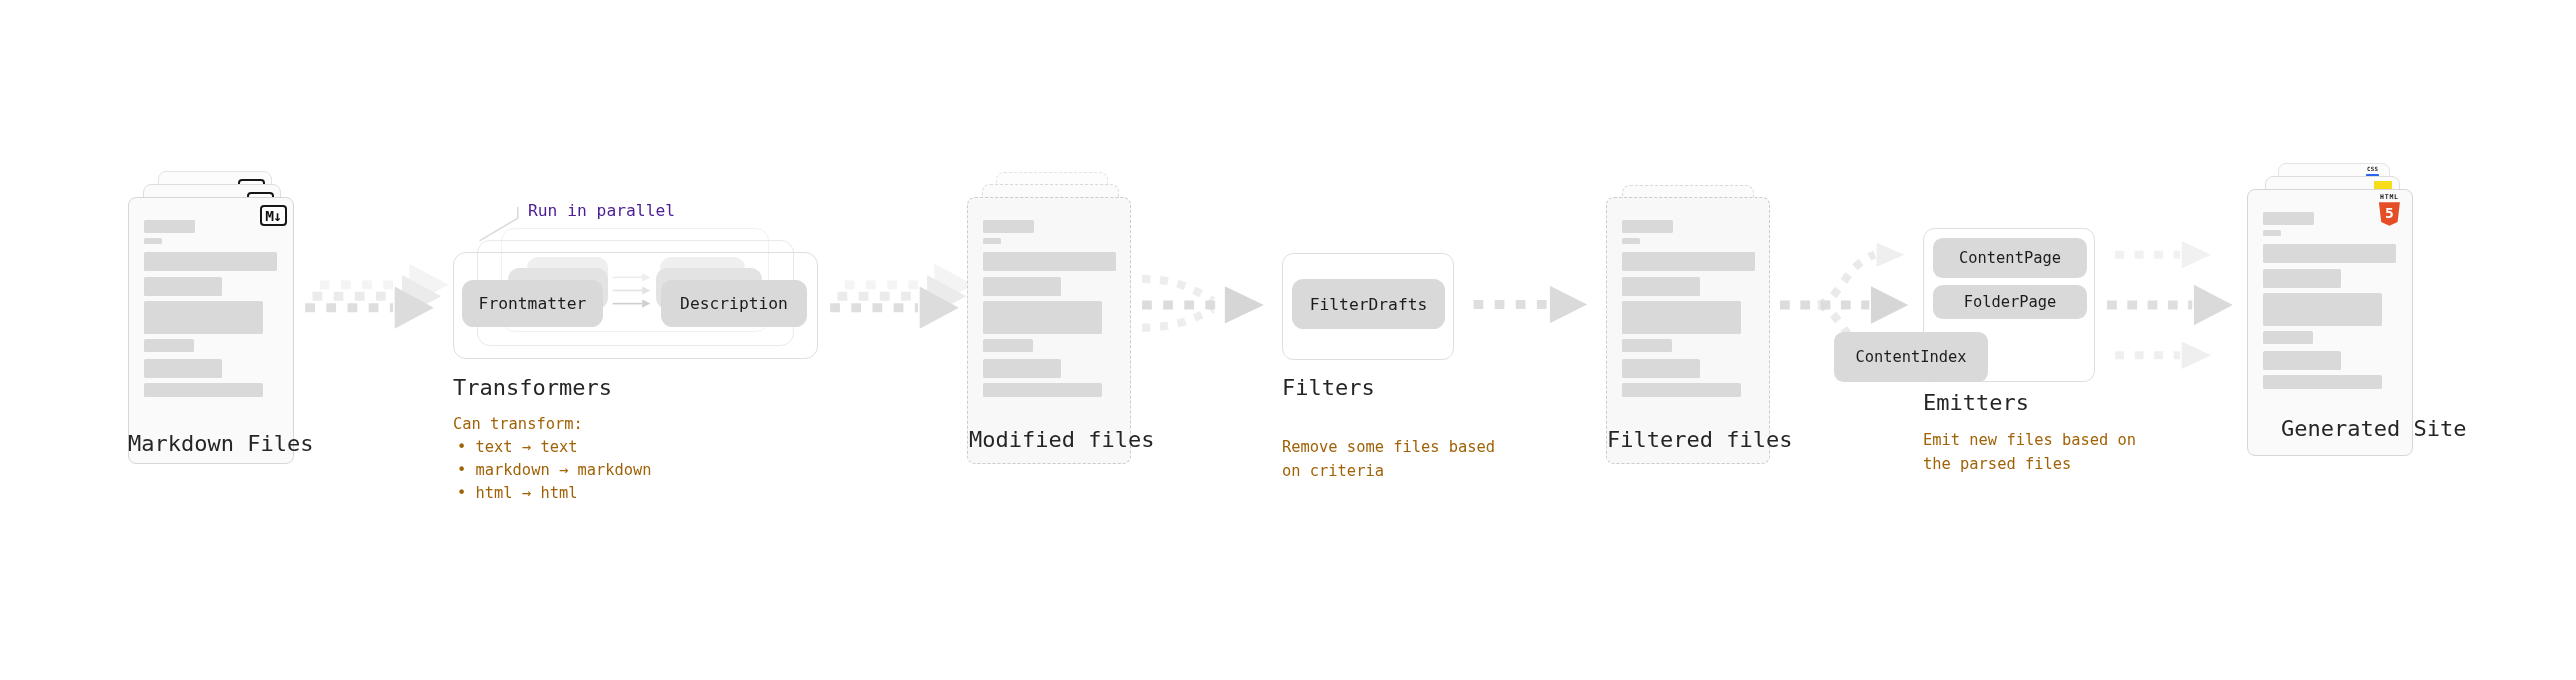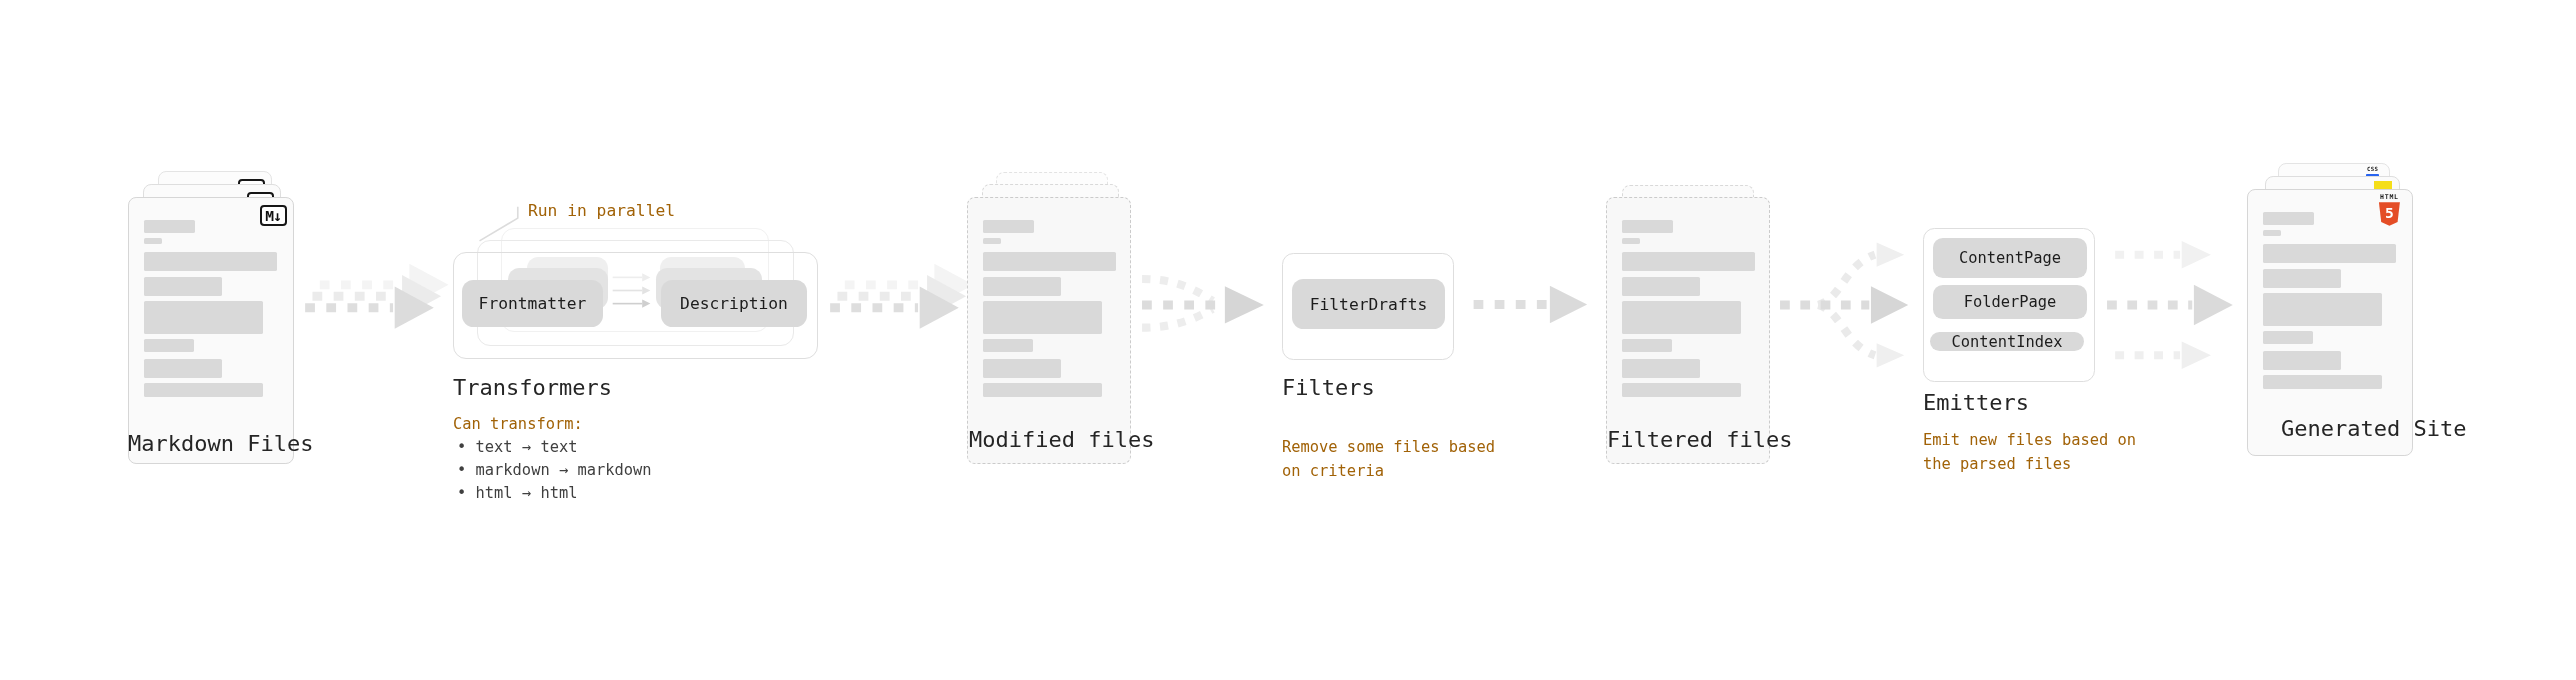--- a/index.html
+++ b/index.html
@@ -37,22 +37,22 @@
   .pill{position:absolute;background:#d9d9d9;border-radius:11.4px;display:flex;align-items:center;
         justify-content:center;font-size:16.3px;color:#1c1c1c;box-sizing:border-box;}
   .pill.g1{background:#e3e3e3;}
   .pill.g2{background:#efefef;}
   .chipbox{position:absolute;border:1.6px solid #dedede;border-radius:11.4px;background:#ffffff;box-sizing:border-box;}
   .epill{position:absolute;background:#d9d9d9;border-radius:9.8px;display:flex;align-items:center;
          justify-content:center;font-size:15.4px;color:#1c1c1c;}
   
   .h1{position:absolute;font-size:22px;font-weight:500;color:#252525;white-space:nowrap;}
   .body-t{position:absolute;font-size:15.4px;color:#a16207;line-height:23.6px;white-space:nowrap;}
-  .bullets{position:absolute;font-size:15.4px;color:#404040;line-height:23px;white-space:nowrap;}
-  .annot{position:absolute;font-size:16.3px;color:#a16207;white-space:nowrap;}
+  .bullets{position:absolute;font-size:15.4px;color:#a16207;line-height:23px;white-space:nowrap;}
+  .annot{position:absolute;font-size:16.3px;color:#4c1d95;white-space:nowrap;}
 </style>
 </head>
 <body>
 
 <div class="stage">
 
   <div class="doc b2" style="left:158px;top:171px;width:114px;">
     <div class="md-badge">M↓</div>
   </div>
   <div class="doc b1" style="left:143px;top:184px;width:138px;">
@@ -198,21 +198,21 @@
     <polygon points="124,8 158,23 124,38" fill="#efefef"></polygon>
     <path d="M 52 85 C 80 92 85 135 122 147" fill="none" stroke="#eaeaea" stroke-width="10" stroke-dasharray="10 12"></path>
     <polygon points="124,132 158,147 124,162" fill="#efefef"></polygon>
     <line x1="5" y1="85" x2="115" y2="85" stroke="#dcdcdc" stroke-width="11" stroke-dasharray="12 13"></line>
     <polygon points="117,62 163,85 117,108" fill="#d6d6d6"></polygon>
   </svg>
 
   <div class="chipbox" style="left:1923px;top:228px;width:172px;height:154px;"></div>
   <div class="epill" style="left:1933px;top:238px;width:154px;height:40px;">ContentPage</div>
   <div class="epill" style="left:1933px;top:285px;width:154px;height:34px;">FolderPage</div>
-  <div class="epill" style="left:1930px;top:332px;width:154px;height:19px;">ContentIndex</div>
+  <div class="epill" style="left:1834px;top:332px;width:154px;height:50px;">ContentIndex</div>
   <div class="h1" style="left:1923px;top:390px;">Emitters</div>
   <div class="body-t" style="left:1923px;top:429px;">
     <div>Emit new files based on</div>
     <div>the parsed files</div>
   </div>
 
   <svg class="abs" style="left:2103px;top:236px;" width="142" height="138" viewBox="0 0 175 170">
     <g>
         <line x1="15" y1="23" x2="95" y2="23" stroke="#f1f1f1" stroke-width="10" stroke-dasharray="11 13"></line>
         <polygon points="97,6 133,23 97,40" fill="#f1f1f1"></polygon>

